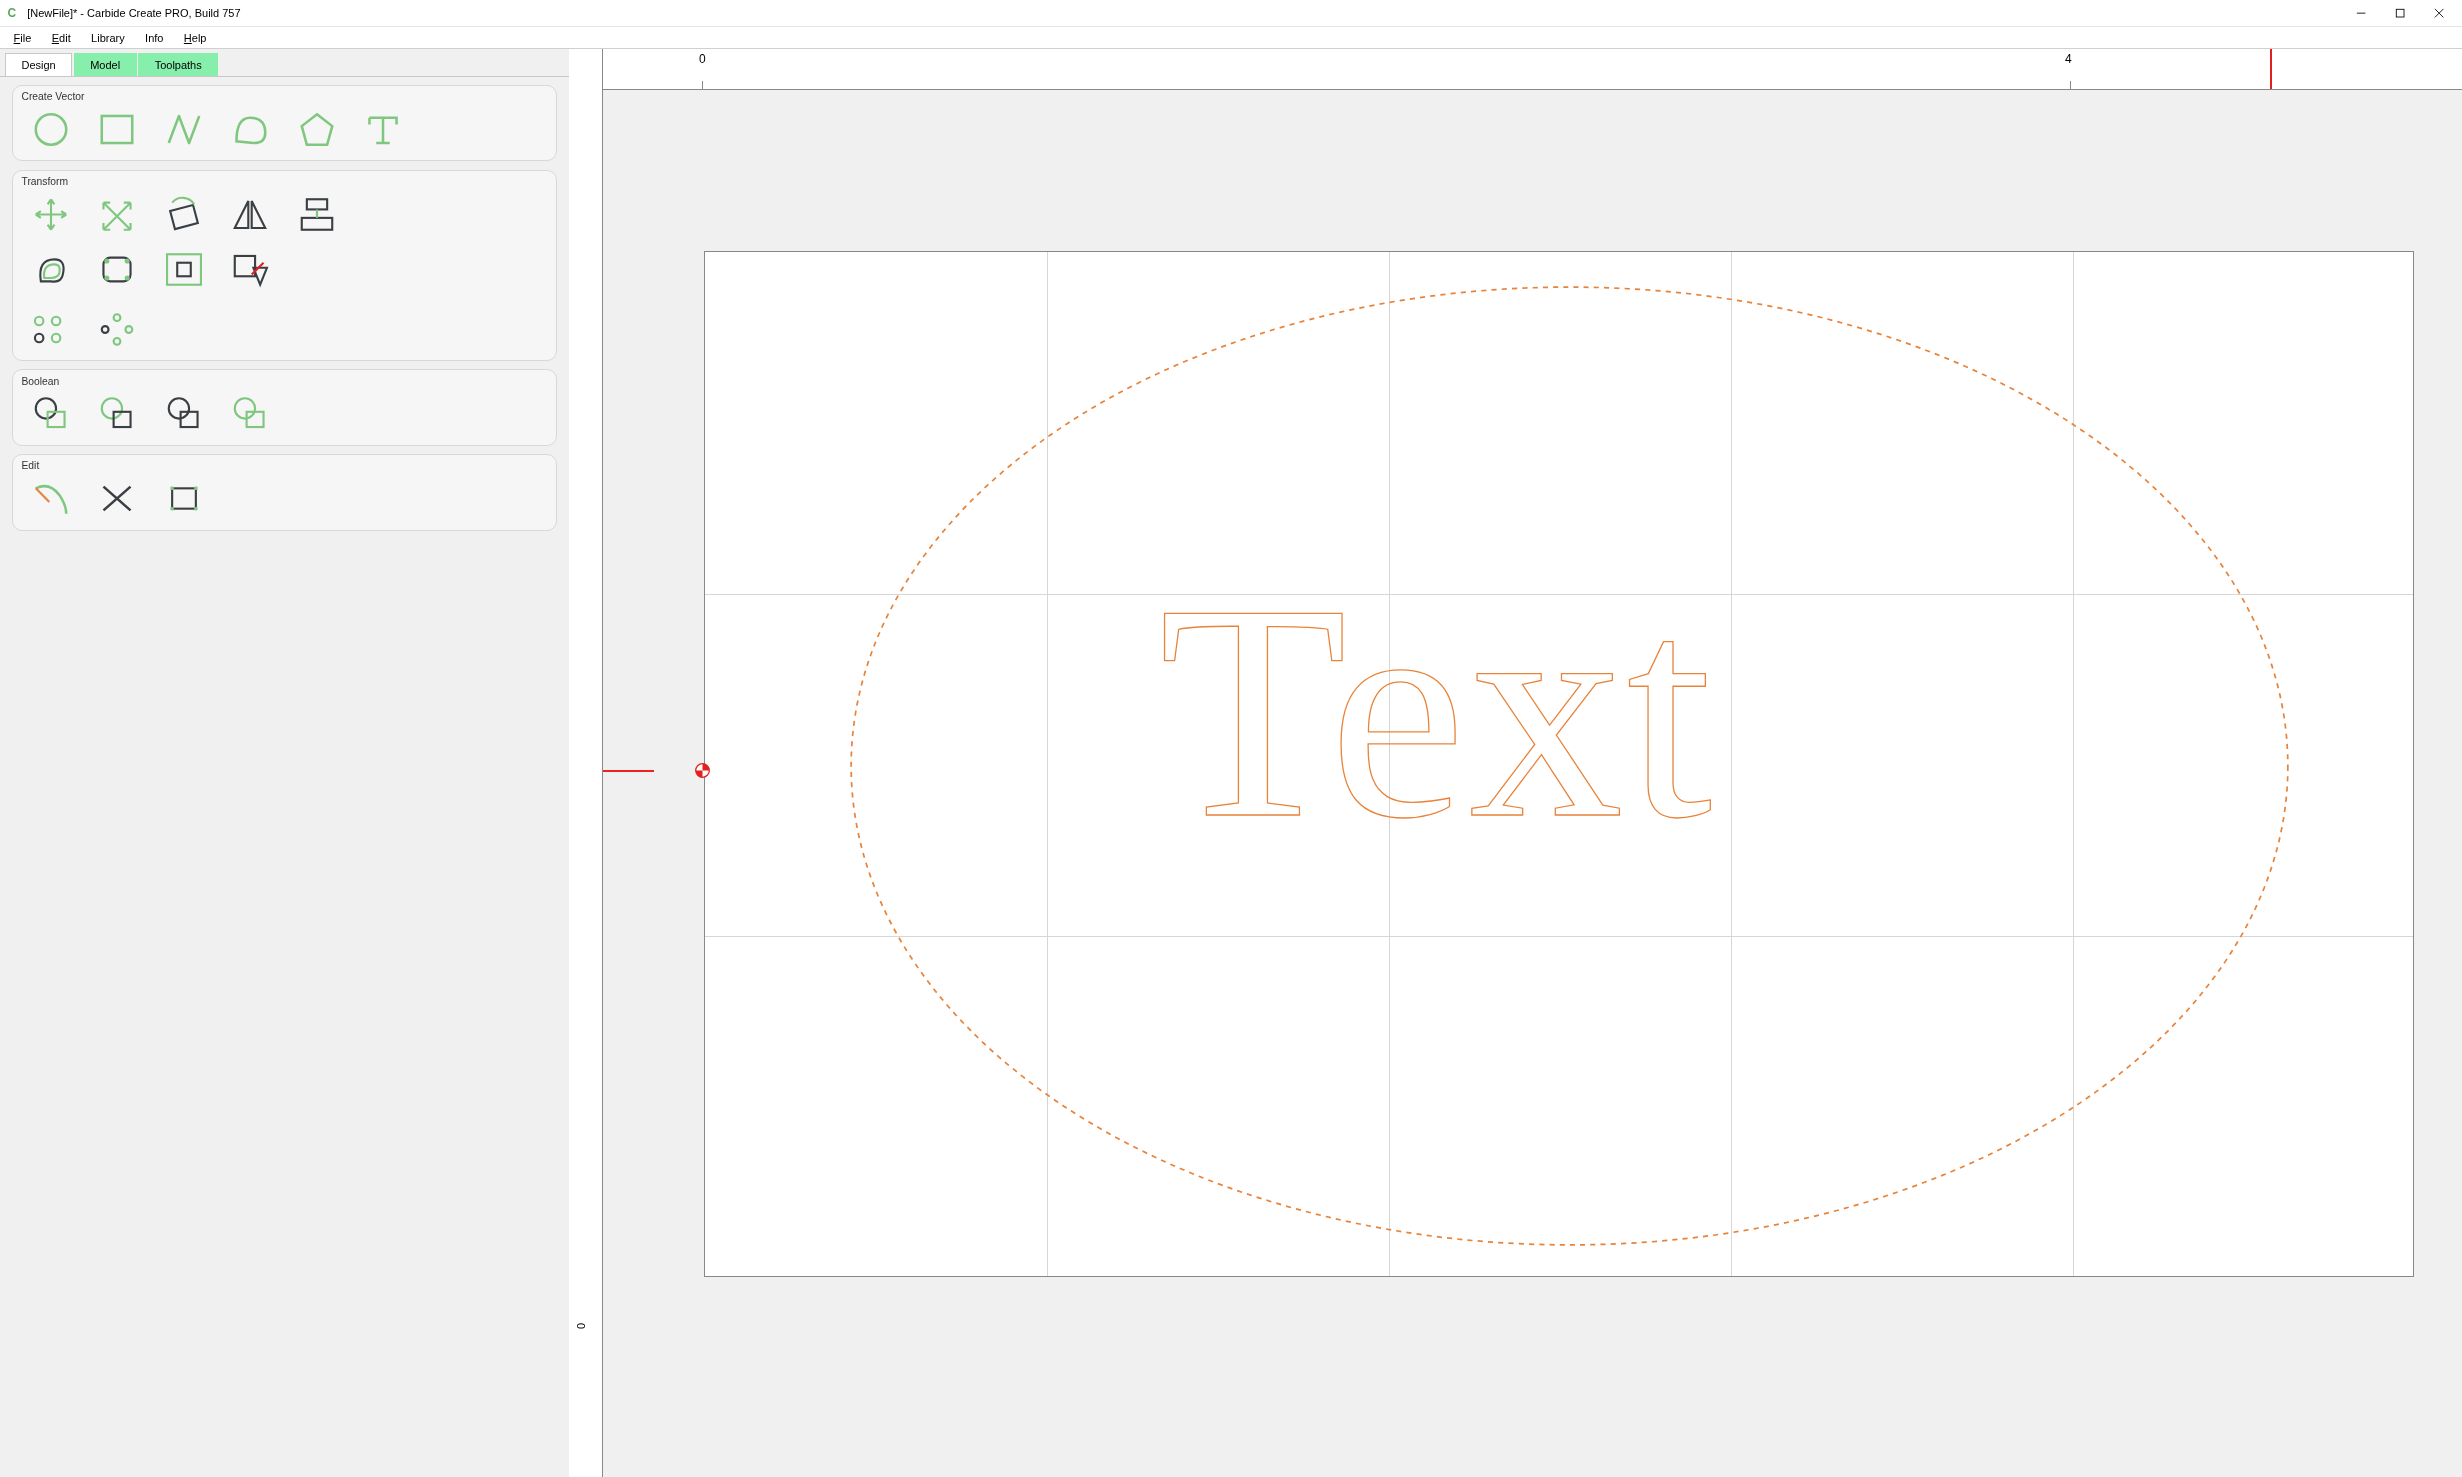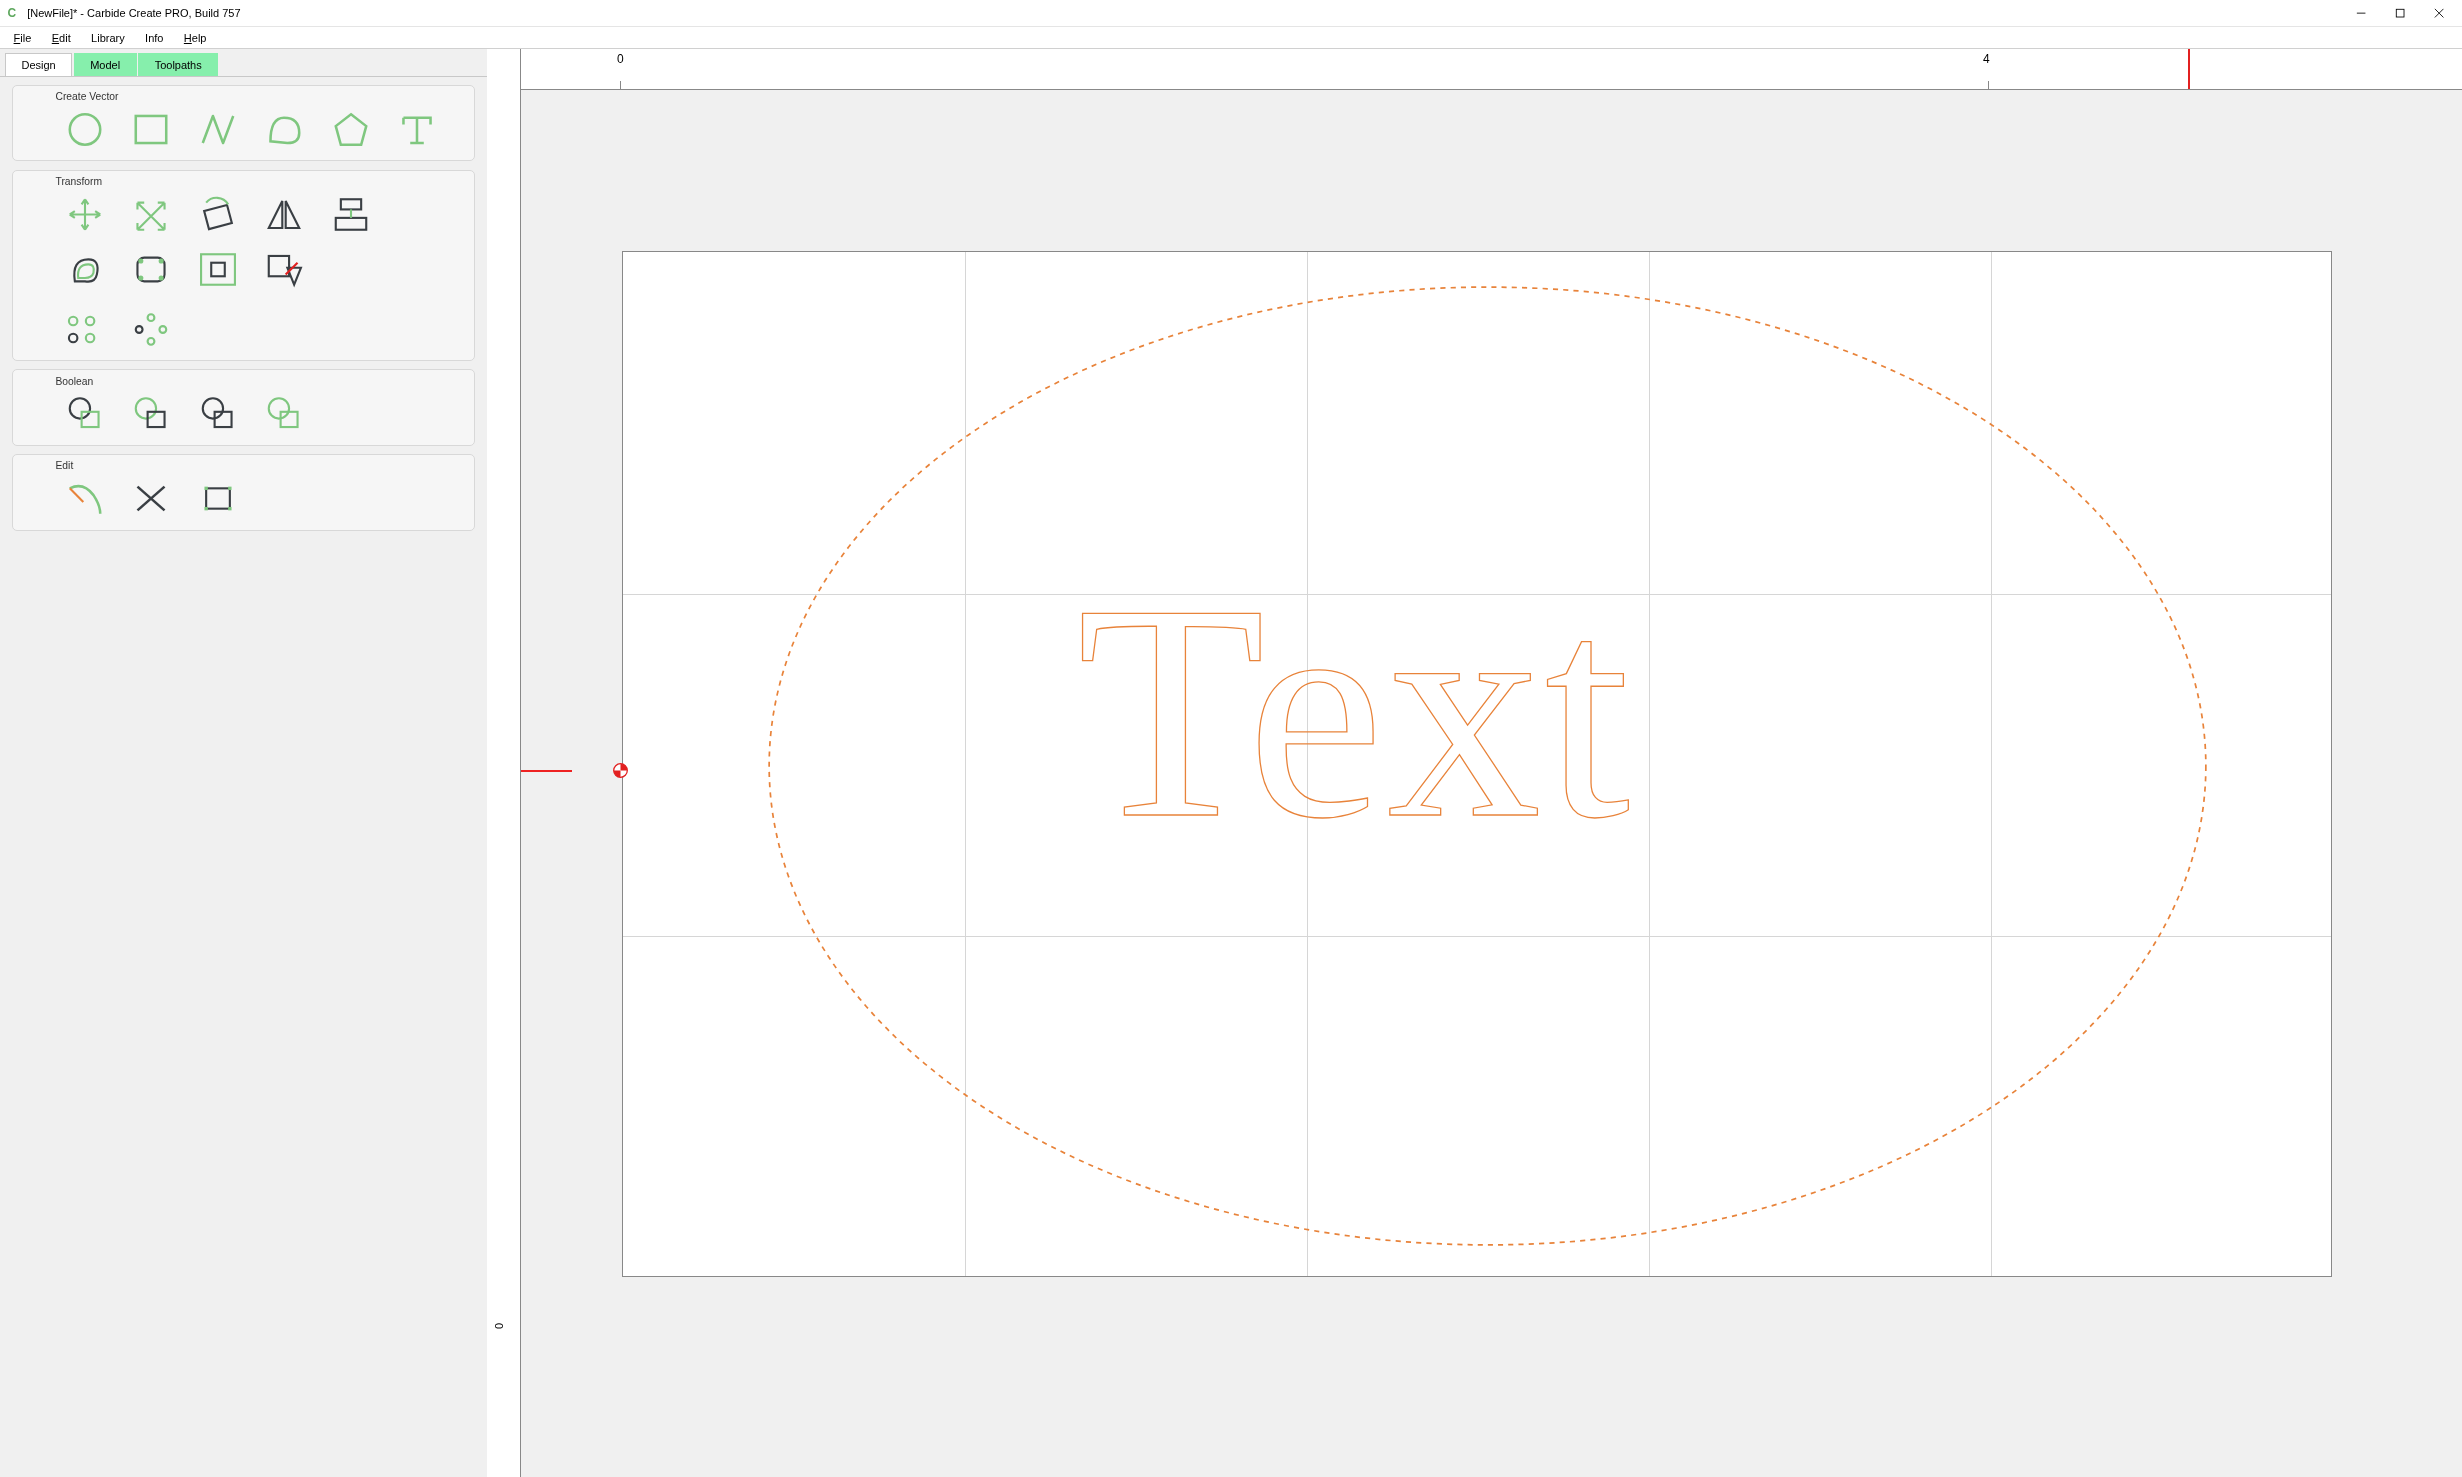--- a/index.html
+++ b/index.html
@@ -52,21 +52,21 @@
     }
     .menubar .menuitem .ul { text-decoration: underline; }
     
     .main {
       display: flex;
       height: calc(1477px - 27px - 22px);
       background: #f0f0f0;
     }
     
     .leftpanel {
-      width: 487px;
+      width: 569px;
       background: #f0f0f0;
       display: flex; flex-direction: column;
     }
     .tabs {
       display: flex;
       background: #f0f0f0;
       padding-top: 3.4px;
       padding-left: 5.1px;
       gap: 1.7px;
       border-bottom: 0.9px solid #c8c8c8;
@@ -82,25 +82,24 @@
     }
     .tabs .tab.active {
       background: #ffffff;
       border-color: #c8c8c8;
     }
     .panel-scroll {
       padding: 8.5px 12px;
     }
     .group {
       border: 0.9px solid #d8d8d8;
-      border-radius: 5px;
+      border-radius: 10px;
       background: #f6f6f6;
       margin-bottom: 8.5px;
       padding-bottom: 6.8px;
-      padding-left: 34px;
     }
     .group-title {
       font-size: 10.3px;
       color: #333;
       padding: 5.1px 8.5px 3.4px 8.5px;
     }
     .toolrow {
       display: flex;
       flex-wrap: wrap;
       gap: 8.5px;

